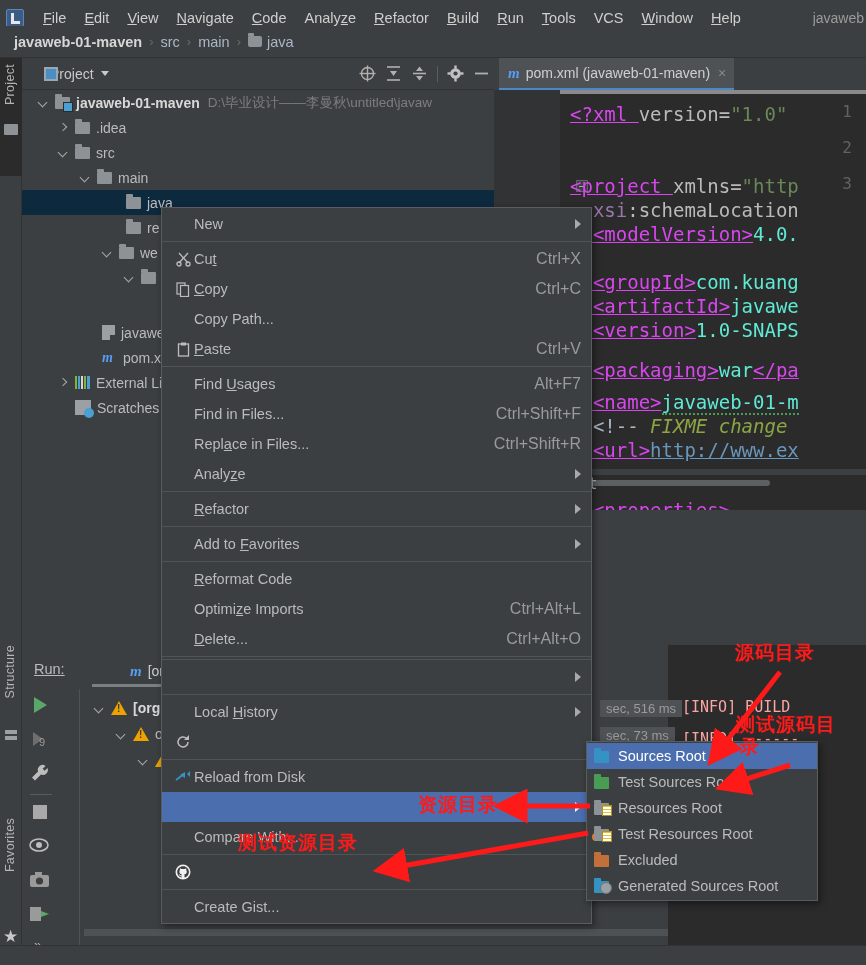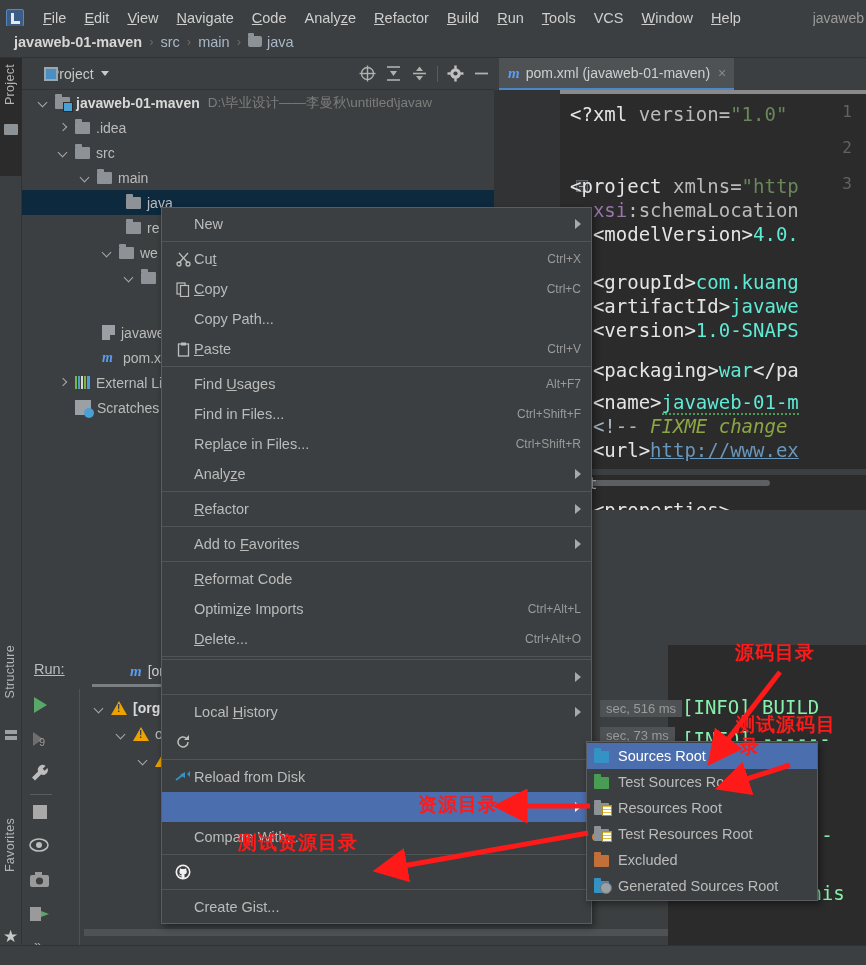--- a/index.html
+++ b/index.html
@@ -188,21 +188,21 @@
     position:absolute; left:82px; width:12px;height:12px;
     border:1px solid #606366; background:#3c3f41;
   }
   .fold:after{
     content:""; position:absolute; left:2px; top:5px; width:6px;height:1px; background:#a9a9a9;
   }
   .codeline{
     position:absolute; left:76px; white-space:pre; font-size:19px; line-height:24px;
     font-family:"DejaVu Sans Mono", monospace;
   }
-  .tag{color:#e5e5e5;} .str{color:#6a8759;} .attr{color:#bababa;}
+  .tag{color:#d946ef;text-decoration:underline;} .str{color:#6a8759;} .attr{color:#bababa;}
   .val{color:#5eead4;} .ns{color:#9876aa;} .cmt{color:#8ca644; font-style:italic;}
   .lnk{color:#6897bb; text-decoration:underline;}
   .txt{color:#a9b7c6;}
   .squig{ border-bottom:2px dotted #499c54; }
 
   
   .runhead{
     position:absolute; left:22px; top:653px; width:844px; height:36px;
     background:#3c3f41;
   }
@@ -236,22 +236,22 @@
     content:"!"; position:absolute; left:6px; top:2px; color:#3c3f41;
     font-size:10px; font-weight:bold; line-height:12px;
   }
   .wlabel{ color:#bbbbbb; } .wlabel.bold{ font-weight:bold; color:#d8d8d8; }
 
   .console{
     position:absolute; left:668px; top:689px; width:198px; height:256px;
     background:#2b2b2b; overflow:hidden;
   }
   .cline{
-    position:absolute; left:6px; white-space:pre; font-size:19px; line-height:24px;
-    font-family:"DejaVu Sans Mono", monospace; color:#86efac;
+    position:absolute; left:6px; white-space:pre; font-size:15px; line-height:24px;
+    font-family:"DejaVu Sans Mono", monospace; color:#fca5a5;
   }
   .conpre{
     position:absolute; left:668px; top:645px; width:198px; height:44px;
     background:#2b2b2b; overflow:hidden;
   }
 
   .timechip{
     position:absolute; background:#4f5254; color:#9a9a9a;
     font-size:13px; padding:1px 6px; white-space:nowrap;
   }
@@ -270,21 +270,21 @@
     z-index:60; padding:1px 0;
   }
   .mrow{
     position:relative; height:30px; display:flex; align-items:center;
     padding-left:10px; padding-right:10px; font-size:14.5px; color:#bbbbbb;
     white-space:nowrap;
   }
   .mrow.hl{ background:#4b6eaf; color:#fff; }
   .mrow .mic{ width:22px; flex:0 0 22px; display:flex; align-items:center; justify-content:center; }
   .mrow .mlb{ flex:1 1 auto; }
-  .mrow .msc{ color:#9a9a9a; font-size:12px; margin-left:12px; }
+  .mrow .msc{ color:#9a9a9a; font-size:16px; margin-left:12px; }
   .msep{ height:1px; background:#515455; margin:2px 0; }
   .submark{
     width:0;height:0;border-top:5px solid transparent;border-bottom:5px solid transparent;
     border-left:6px solid #a9a9a9; margin-left:10px;
   }
   .mrow.hl .submark{ border-left-color:#ffffff; }
   .un{ text-decoration:underline; }
 
   
   .submenu{

